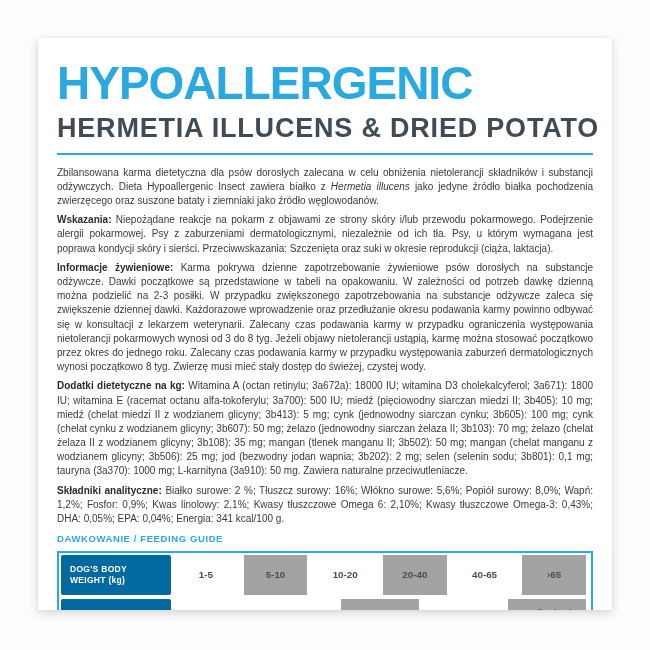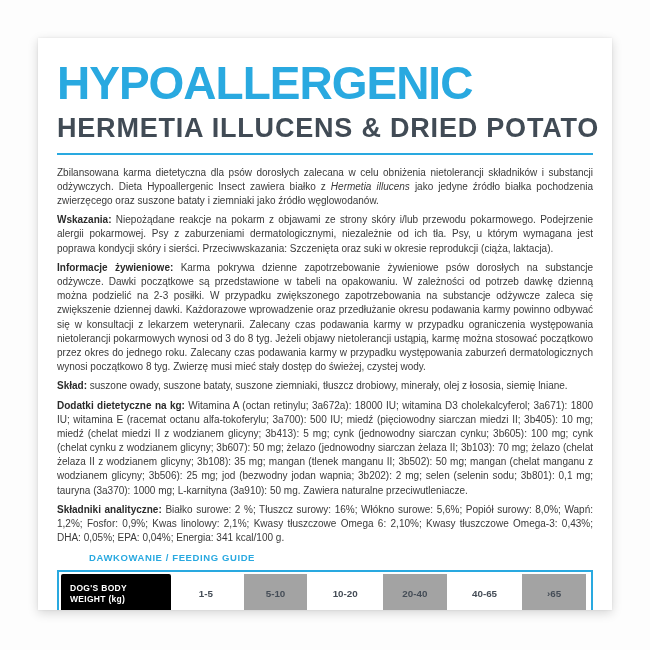--- a/index.html
+++ b/index.html
@@ -27,29 +27,28 @@
   .body { margin-top:11px; width:536px; }
   .body p {
     font-size:10px; line-height:1.42; color:#3a3a3a; text-align:justify;
     margin-bottom:5px;
   }
   .body p b { color:#2b2b2b; font-weight:700; }
   .body p i { font-style:italic; }
   .guide-heading {
     margin-top:7px; font-size:9.5px; font-weight:800; color:#29A9E0;
     letter-spacing:0.6px;
-    margin-left:32px;
   }
   .ftable {
     margin-top:7px; width:536px; border:2px solid #29A9E0; background:#fff;
     padding:2px; display:flex; flex-direction:column; gap:4px;
   }
   .trow { display:flex; align-items:stretch; height:40px; }
   .th {
-    width:110px; flex:0 0 110px; background:#000000; color:#ffffff;
+    width:110px; flex:0 0 110px; background:#0369a1; color:#ffffff;
     font-size:8.5px; font-weight:700; line-height:1.35; letter-spacing:0.3px;
     display:flex; flex-direction:column; justify-content:center;
     padding-left:9px; border-radius:2px;
   }
   .td {
     flex:1 1 0; margin:0 3px; display:flex; align-items:center; justify-content:center;
     font-size:9.8px; color:#454d57; text-align:center; line-height:1.25;font-weight:bold;
   }
   .td.shaded { background:#a3a3a3; }
 </style>
@@ -66,21 +65,20 @@
 
     <div class="rule"></div>
 
     <div class="body">
       <p><span>Zbilansowana karma dietetyczna dla psów dorosłych zalecana w celu obniżenia nietolerancji składników i substancji odżywczych. Dieta Hypoallergenic Insect zawiera białko z </span><i>Hermetia illucens</i><span> jako jedyne źródło białka pochodzenia zwierzęcego oraz suszone bataty i ziemniaki jako źródło węglowodanów.</span></p>
 
       <p><b>Wskazania:</b> <span>Niepożądane reakcje na pokarm z objawami ze strony skóry i/lub przewodu pokarmowego. Podejrzenie alergii pokarmowej. Psy z zaburzeniami dermatologicznymi, niezależnie od ich tła. Psy, u którym wymagana jest poprawa kondycji skóry i sierści. Przeciwwskazania: Szczenięta oraz suki w okresie reprodukcji (ciąża, laktacja).</span></p>
 
       <p><b>Informacje żywieniowe:</b> <span>Karma pokrywa dzienne zapotrzebowanie żywieniowe psów dorosłych na substancje odżywcze. Dawki początkowe są przedstawione w tabeli na opakowaniu. W zależności od potrzeb dawkę dzienną można podzielić na 2-3 posiłki. W przypadku zwiększonego zapotrzebowania na substancje odżywcze zaleca się zwiększenie dziennej dawki. Każdorazowe wprowadzenie oraz przedłużanie okresu podawania karmy powinno odbywać się w konsultacji z lekarzem weterynarii. Zalecany czas podawania karmy w przypadku ograniczenia występowania nietolerancji pokarmowych wynosi od 3 do 8 tyg. Jeżeli objawy nietolerancji ustąpią, karmę można stosować początkowo przez okres do jednego roku. Zalecany czas podawania karmy w przypadku występowania zaburzeń dermatologicznych wynosi początkowo 8 tyg. Zwierzę musi mieć stały dostęp do świeżej, czystej wody.</span></p>
 
-      <p><b>Skład:</b> <span>suszone owady, suszone bataty, suszone ziemniaki, tłuszcz drobiowy, minerały, olej z łososia, siemię lniane.</span></p>
 
       <p><b>Dodatki dietetyczne na kg:</b> <span>Witamina A (octan retinylu; 3a672a): 18000 IU; witamina D3 cholekalcyferol; 3a671): 1800 IU; witamina E (racemat octanu alfa-tokoferylu; 3a700): 500 IU; miedź (pięciowodny siarczan miedzi II; 3b405): 10 mg; miedź (chelat miedzi II z wodzianem glicyny; 3b413): 5 mg; cynk (jednowodny siarczan cynku; 3b605): 100 mg; cynk (chelat cynku z wodzianem glicyny; 3b607): 50 mg; żelazo (jednowodny siarczan żelaza II; 3b103): 70 mg; żelazo (chelat żelaza II z wodzianem glicyny; 3b108): 35 mg; mangan (tlenek manganu II; 3b502): 50 mg; mangan (chelat manganu z wodzianem glicyny; 3b506): 25 mg; jod (bezwodny jodan wapnia; 3b202): 2 mg; selen (selenin sodu; 3b801): 0,1 mg; tauryna (3a370): 1000 mg; L-karnityna (3a910): 50 mg. Zawiera naturalne przeciwutleniacze.</span></p>
 
       <p><b>Składniki analityczne:</b> <span>Białko surowe: 2 %; Tłuszcz surowy: 16%; Włókno surowe: 5,6%; Popiół surowy: 8,0%; Wapń: 1,2%; Fosfor: 0,9%; Kwas linolowy: 2,1%; Kwasy tłuszczowe Omega 6: 2,10%; Kwasy tłuszczowe Omega-3: 0,43%; DHA: 0,05%; EPA: 0,04%; Energia: 341 kcal/100 g.</span></p>
     </div>
 
     <div class="guide-heading">DAWKOWANIE / FEEDING GUIDE</div>
 
     <div class="ftable">
       <div class="trow">

